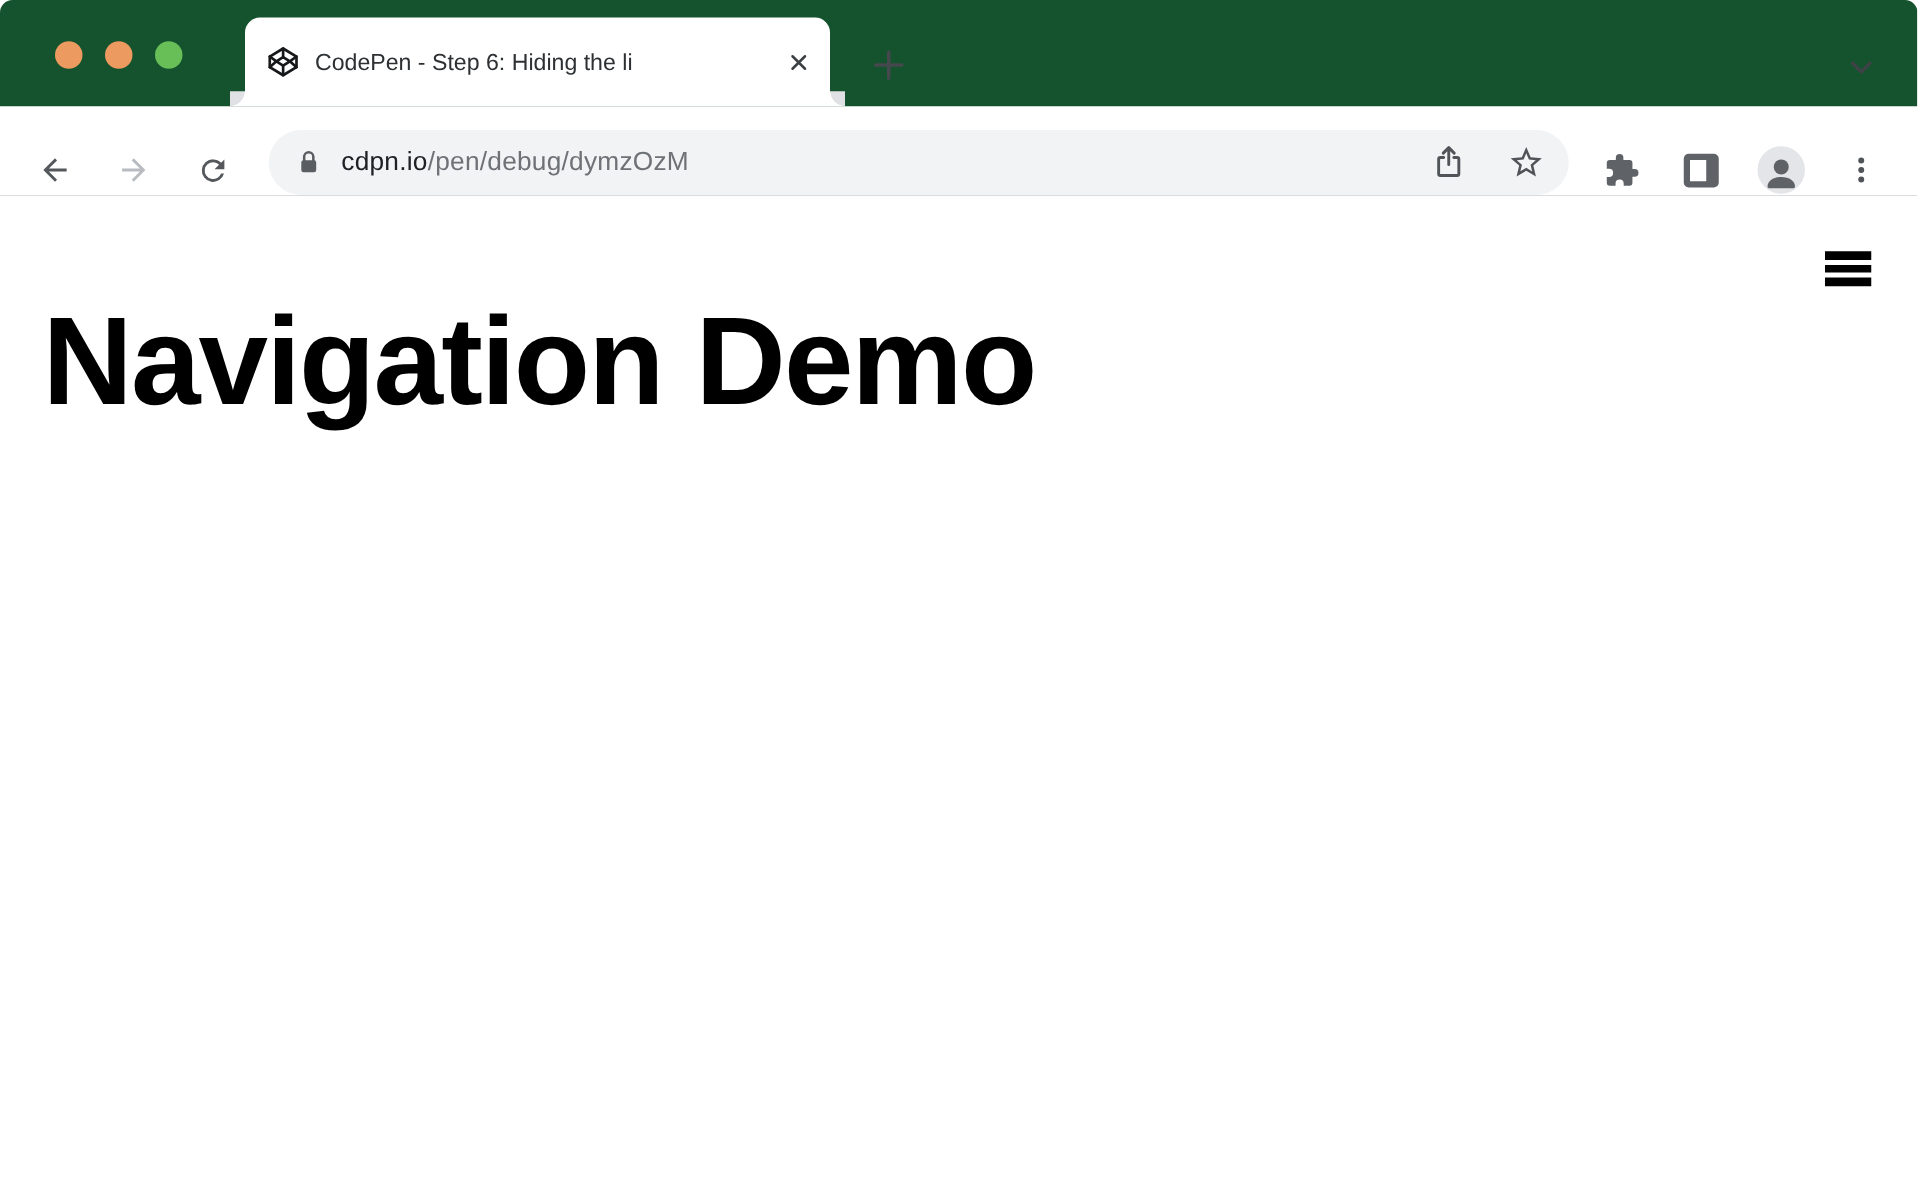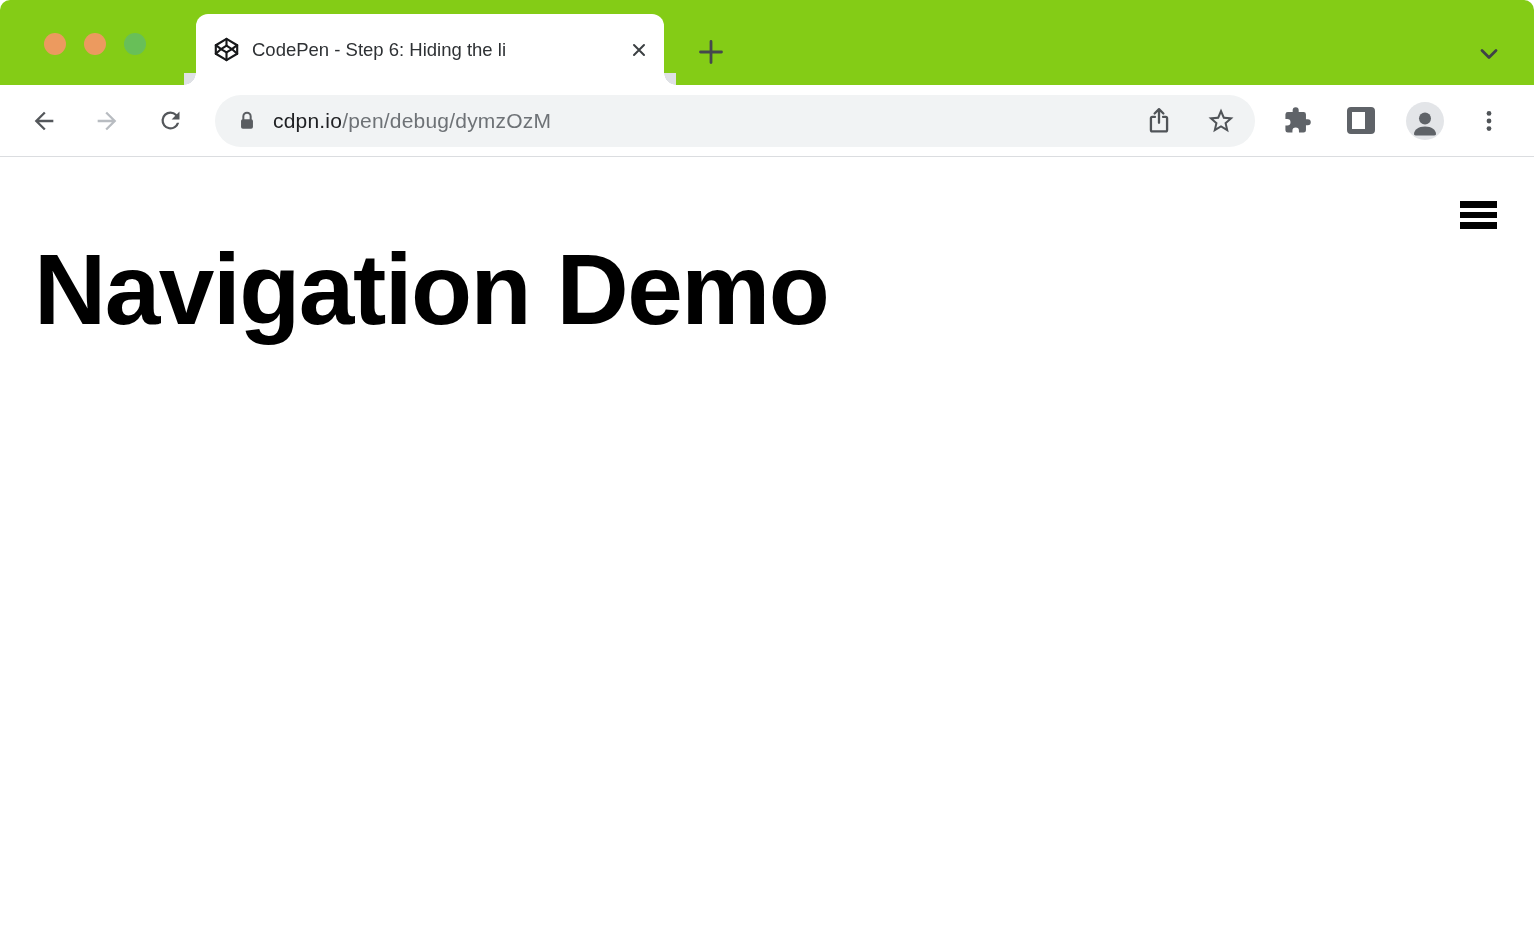--- a/index.html
+++ b/index.html
@@ -9,21 +9,21 @@
     border-radius: 10px;
     overflow: hidden;
     background: #fff;
     position: relative;
   }
 
   
   .tabstrip {
     position: relative;
     height: 85px;
-    background: #84cc16;
+    background: #14532d;
   }
   .traffic-lights {
     position: absolute; left: 44px; top: 33px;
     display: flex; gap: 18px;
   }
   .traffic { width: 22px; height: 22px; border-radius: 50%; }
 
   .tab {
     position: absolute;
     left: 196px; top: 14px;
@@ -68,21 +68,21 @@
     position: absolute; left: 1474px; top: 38px;
     width: 30px; height: 30px;
     display: flex; align-items: center; justify-content: center;
   }
 
   
   .toolbar {
     height: 72px;
     background: #fff;
     display: flex;
-    align-items: center;
+    align-items: flex-end;
     padding: 0 25px 0 24px;
     border-bottom: 1px solid #DBDDE0;
   }
   .nav-btn {
     flex: 0 0 auto;
     width: 40px; height: 40px;
     display: flex; align-items: center; justify-content: center;
     margin-right: 23px;
   }
   .omnibox {

